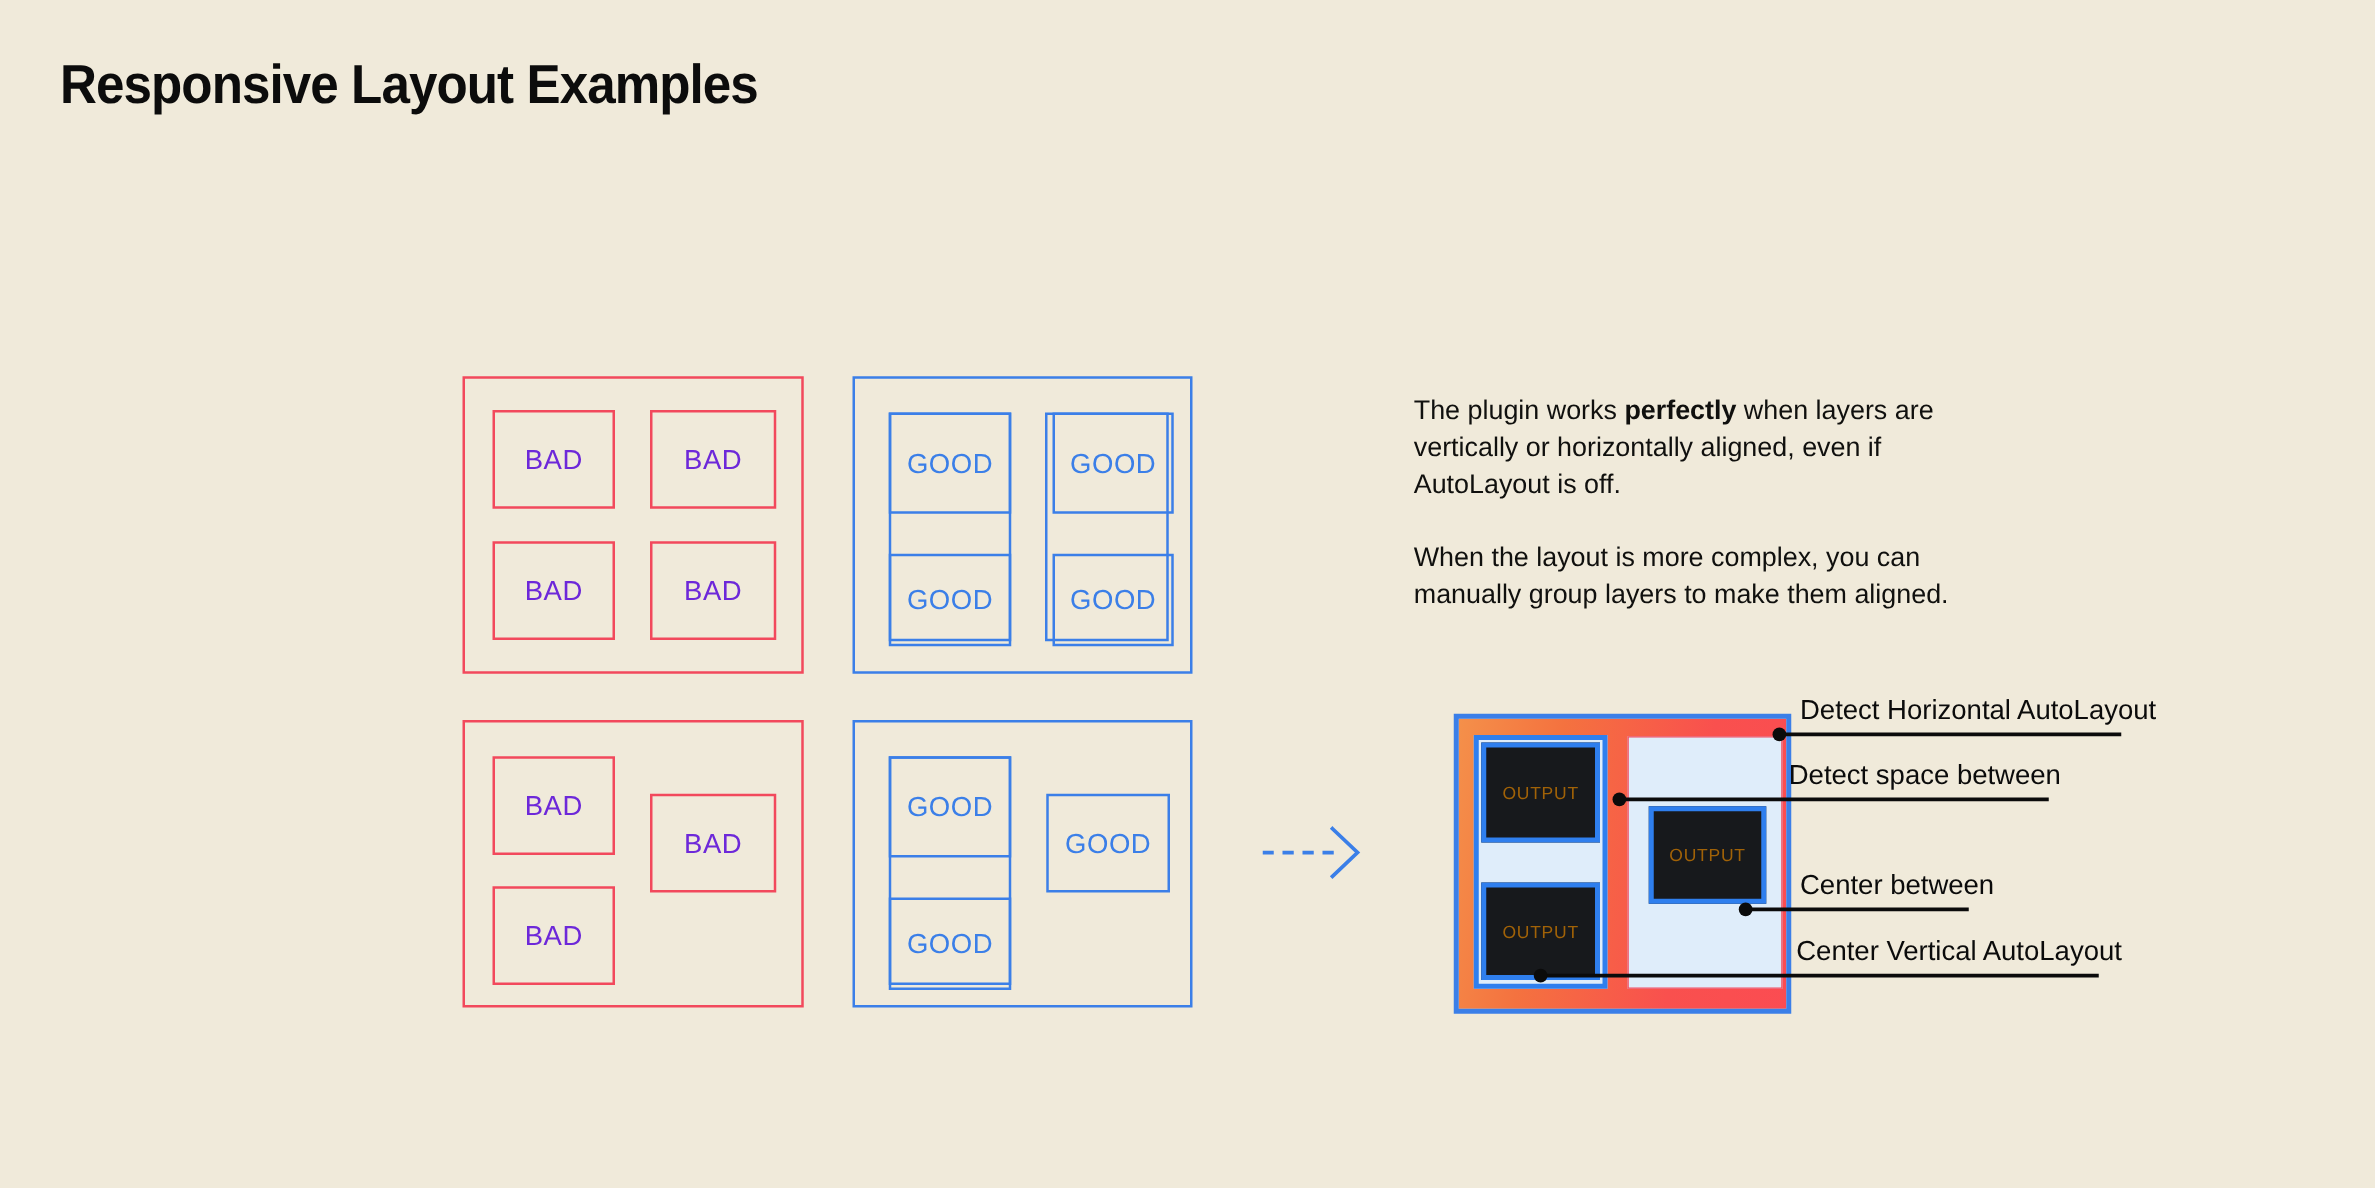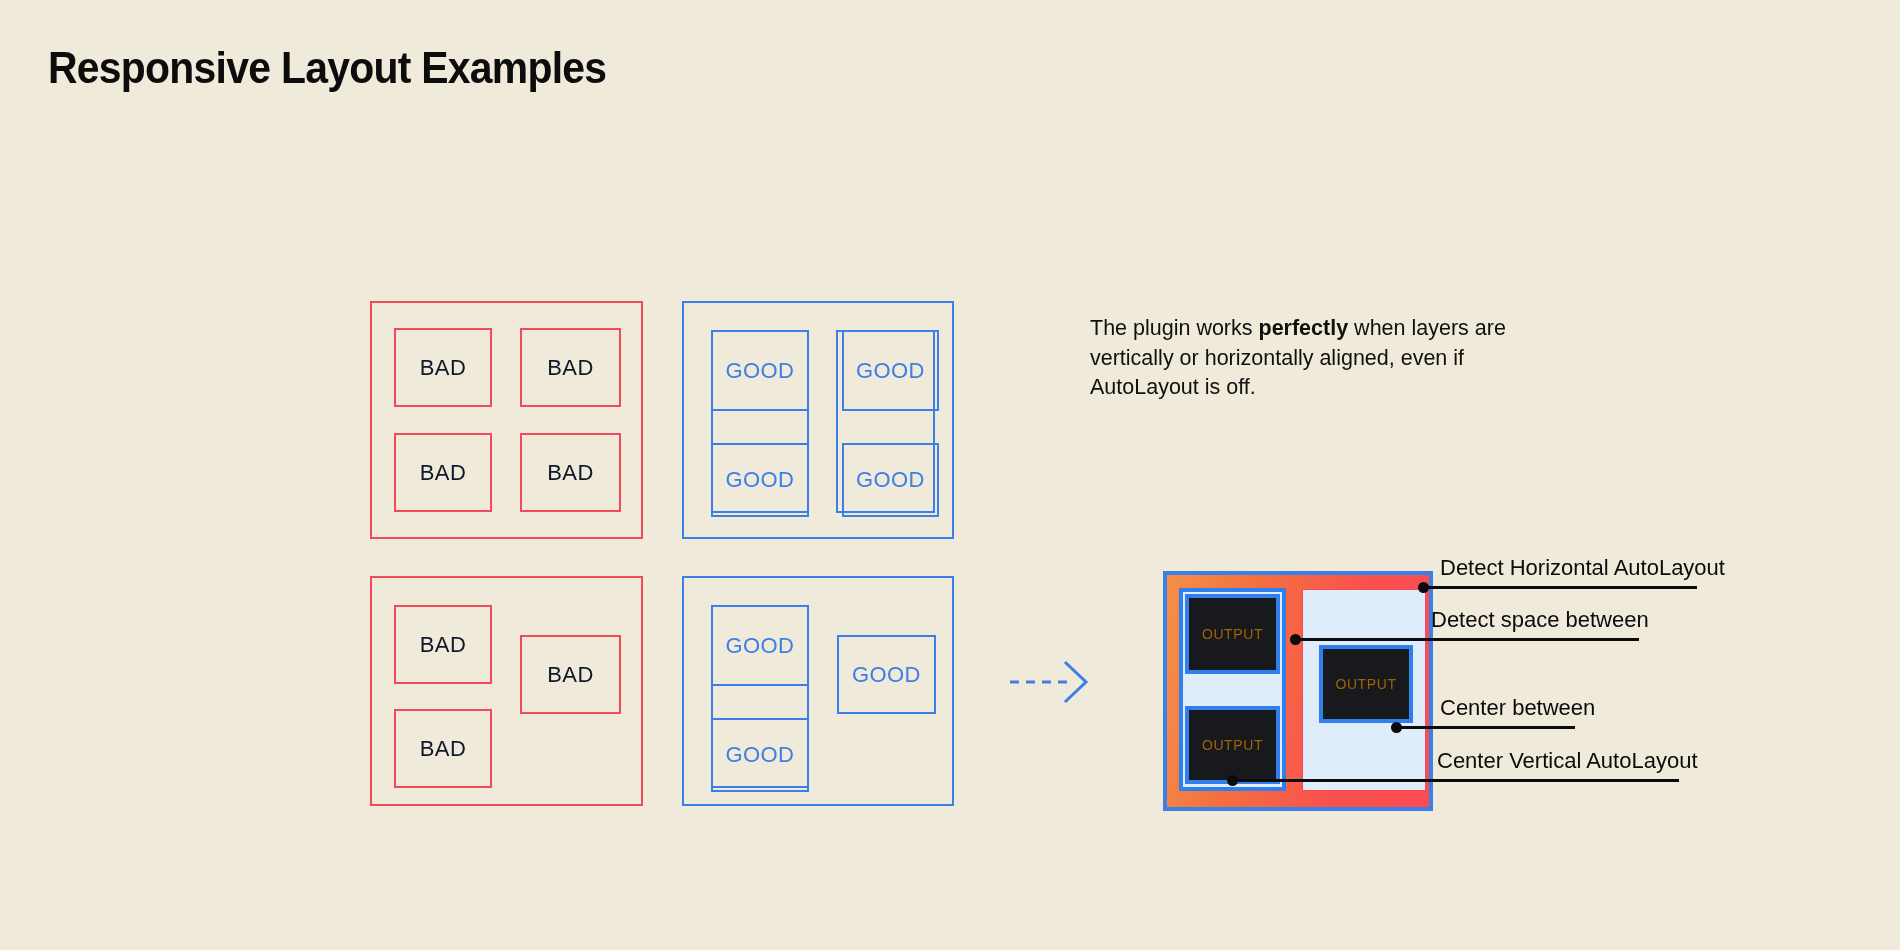--- a/index.html
+++ b/index.html
@@ -53,21 +53,21 @@
     justify-content: center;
   }
   .cell.bad  { border-color: #F2495C; }
   .cell.good { border-color: #3B7FE8; }
 
   .cell-label {
     font-size: 22px;
     letter-spacing: 0.4px;
     white-space: nowrap;
   }
-  .cell.bad  .cell-label { color: #0f172a; }
+  .cell.bad  .cell-label { color: #6d28d9; }
   .cell.good .cell-label { color: #3B7FE8; }
 
   
   .group-wrap {
     position: absolute;
     box-sizing: border-box;
     border: 2px solid #3B7FE8;
   }
 
   
@@ -217,23 +217,24 @@
       </div>
       <div class="cell good" style="left:-2px; top:111px; width:98px; height:74px;">
         <span class="cell-label">GOOD</span>
       </div>
     </div>
     <div class="cell good" style="left:153px; top:57px; width:99px; height:79px;">
       <span class="cell-label">GOOD</span>
     </div>
   </div>
 
-  <div class="copy" style="top:314px;">
+  <div class="copy" style="top:314px;margin-left:41px;">
     <p><span>The plugin works </span><b>perfectly</b><span> when layers are vertically or horizontally aligned, even if AutoLayout is off.</span></p>
     <div class="gap"></div>
+    <p>When the layout is more complex, you can manually group layers to make them aligned.</p>
   </div>
 
   <div class="arrow-wrap">
     <svg width="80" height="48" viewBox="0 0 80 48" fill="none">
       <line x1="0" y1="24" x2="60" y2="24" stroke="#3B7FE8" stroke-width="3" stroke-dasharray="9 7"></line>
       <polyline points="56,5 76,24 56,43" stroke="#3B7FE8" stroke-width="3" fill="none" stroke-linecap="square"></polyline>
     </svg>
   </div>
 
   <div class="diagram">

